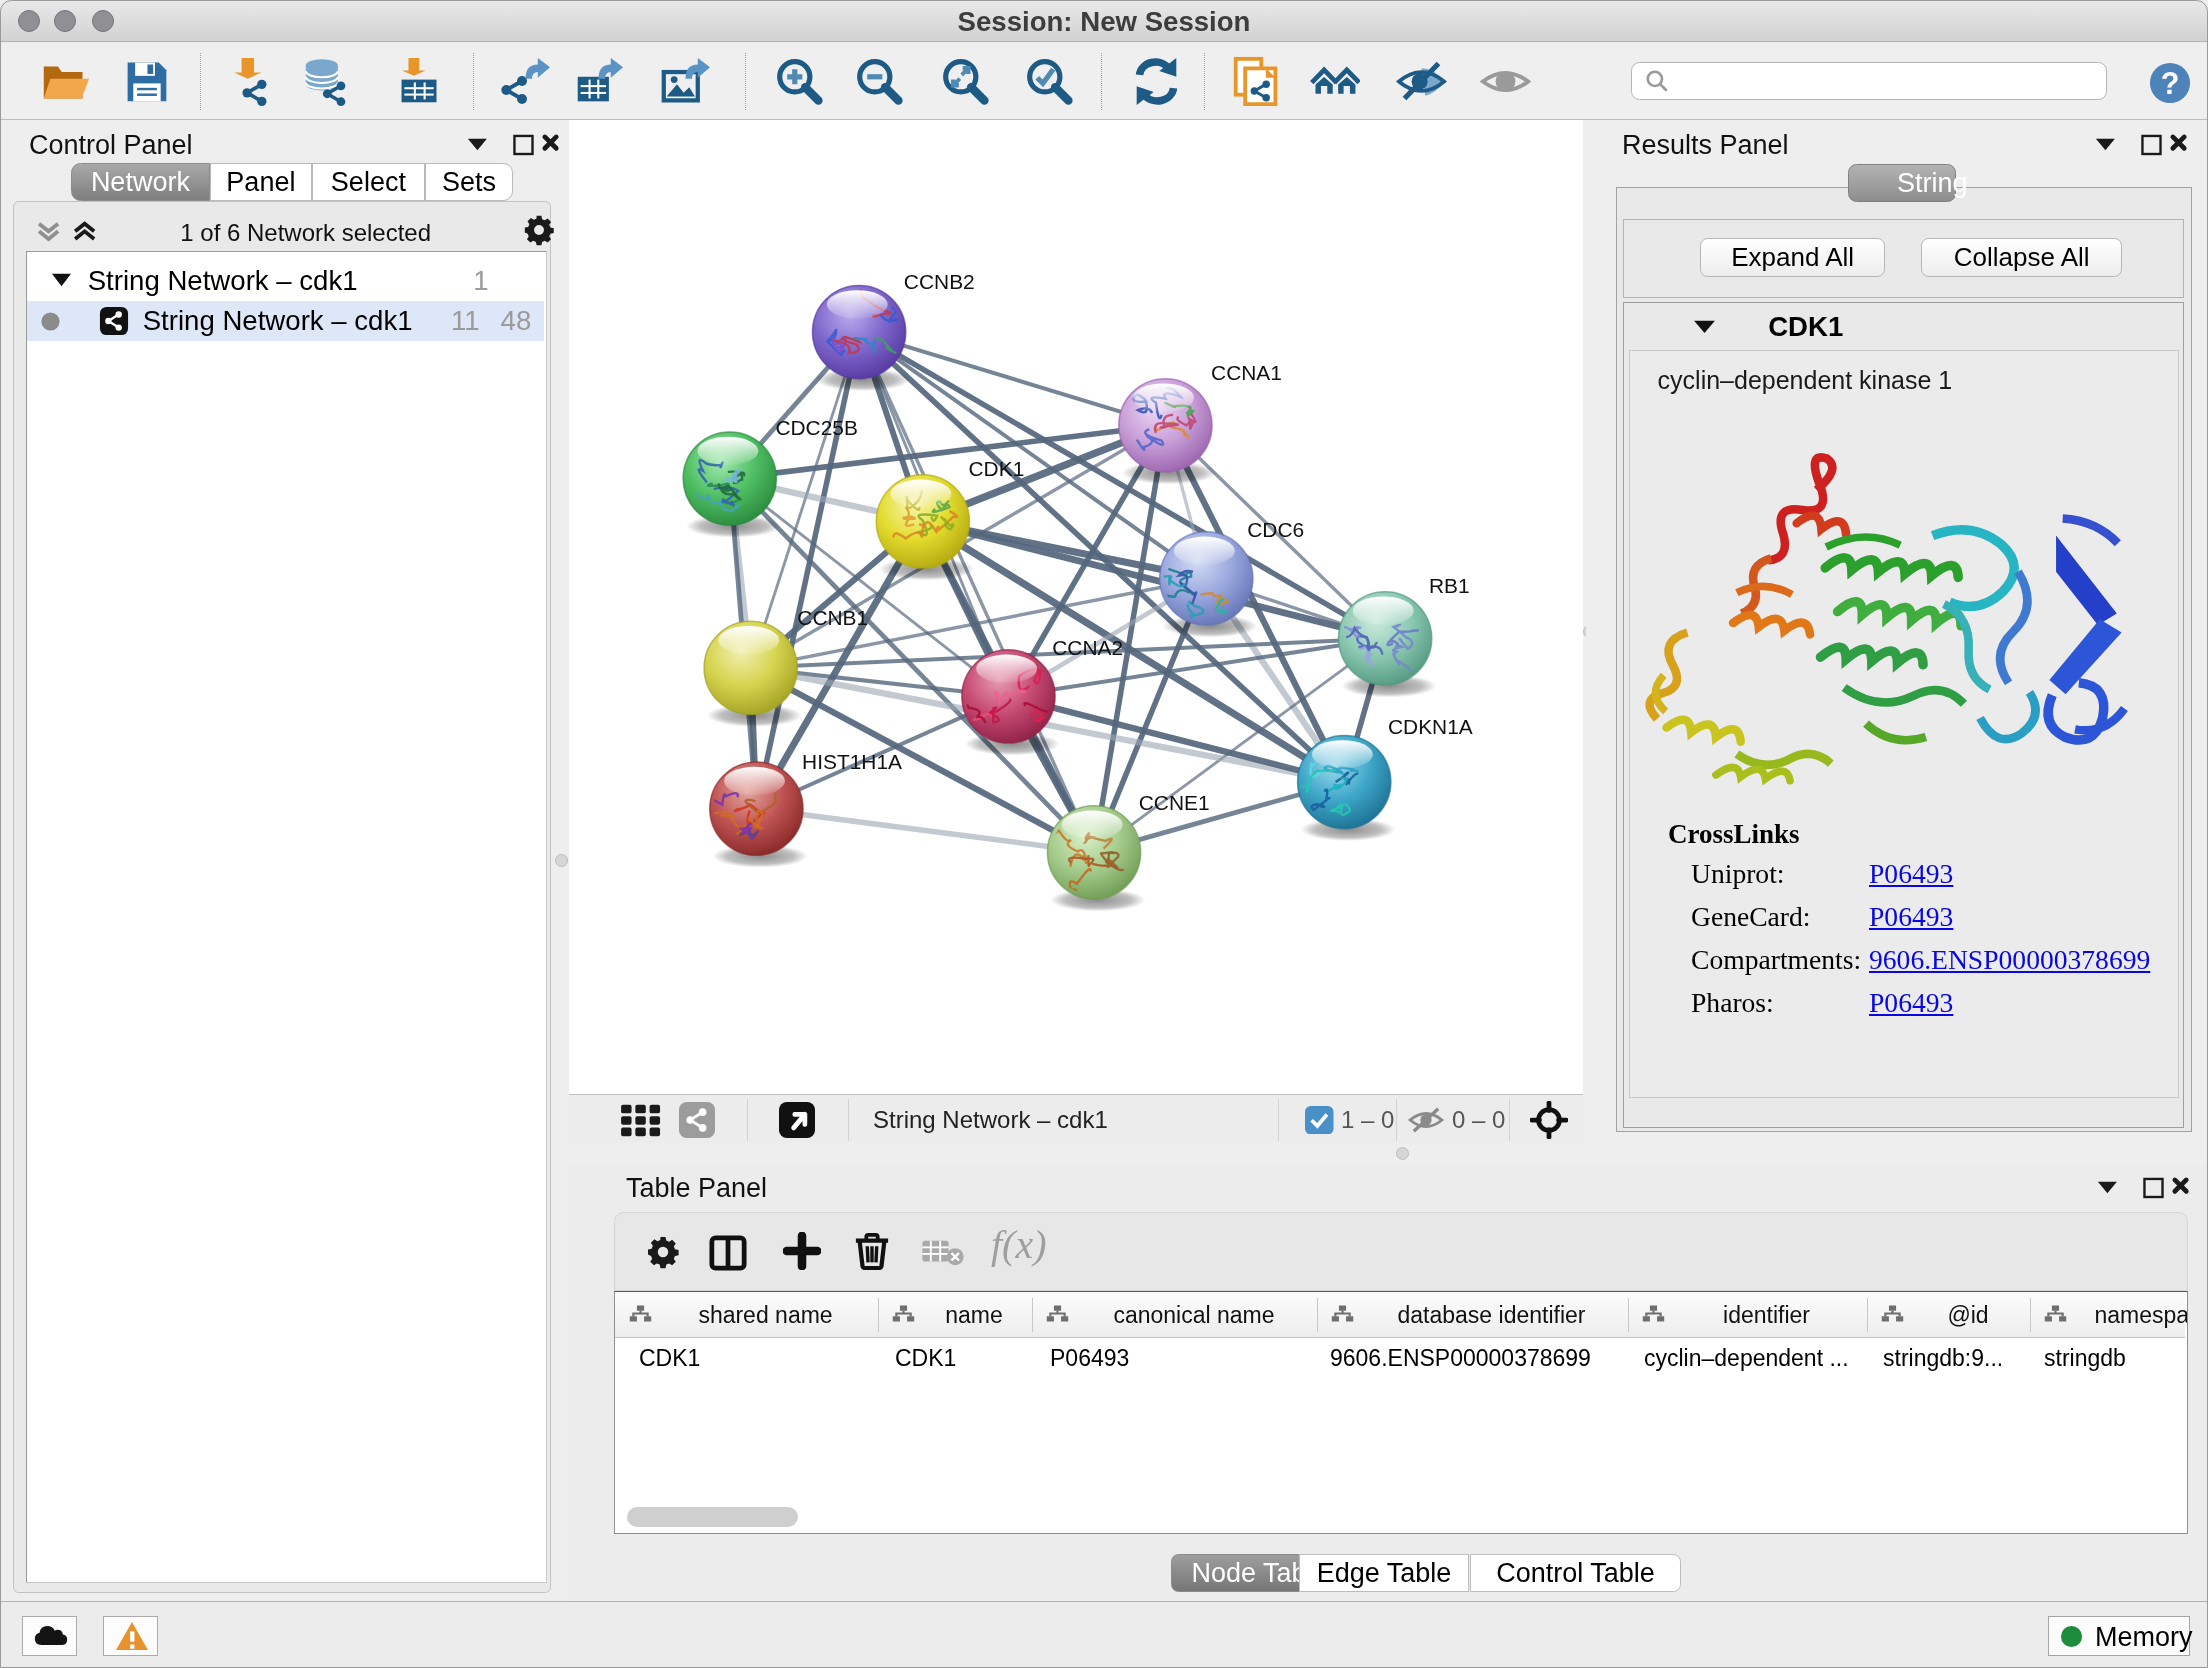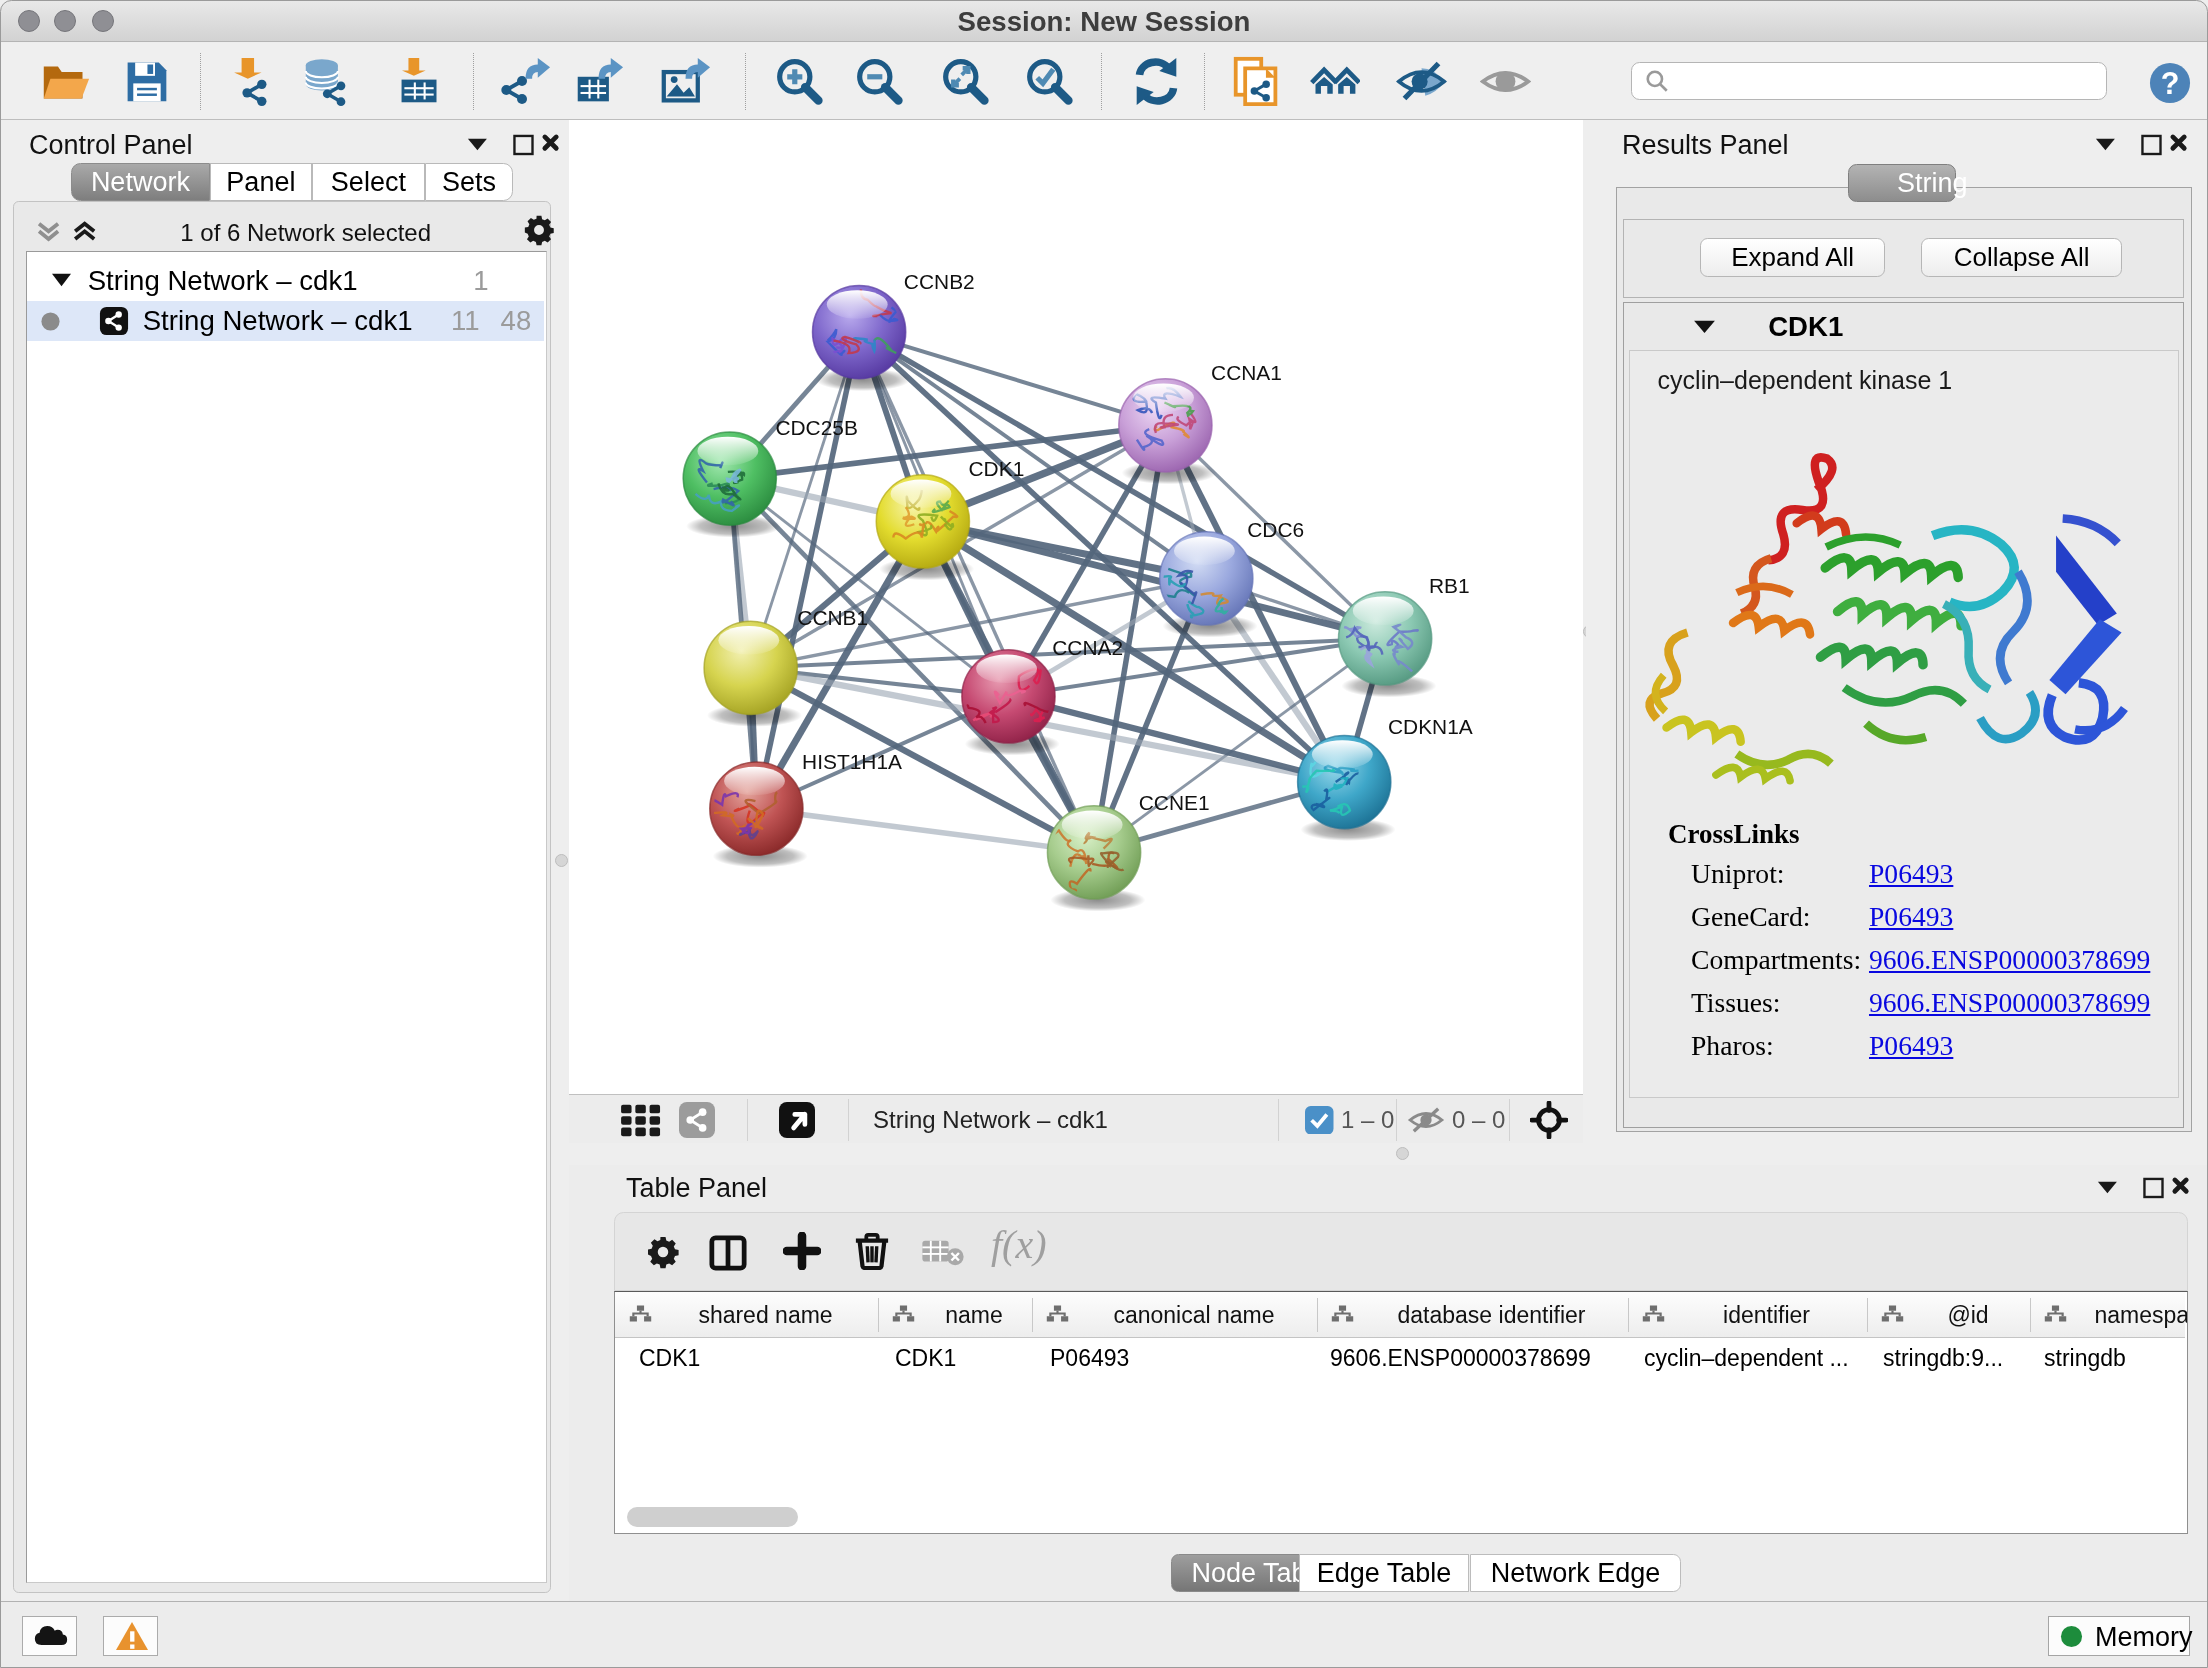--- a/index.html
+++ b/index.html
@@ -693,24 +693,20 @@
               </tr>
           <tr style="height:43px;">
                 <td>GeneCard:</td>
                 <td><a class="link" href="#">P06493</a></td>
               </tr>
           <tr style="height:43px;">
                 <td>Compartments:</td>
                 <td><a class="link" href="#">9606.ENSP00000378699</a></td>
               </tr>
           <tr style="height:43px;">
-                <td>Tissues:</td>
-                <td><a class="link" href="#">9606.ENSP00000378699</a></td>
-              </tr>
-          <tr style="height:43px;">
                 <td>Pharos:</td>
                 <td><a class="link" href="#">P06493</a></td>
               </tr>
         </tbody>
           </table>
       </div>
     </div>
   </div>
   <div id="stringtab">String</div>
 </div>
@@ -816,21 +812,21 @@
     <div class="tdv" style="left:280px;">CDK1</div>
     <div class="tdv" style="left:435px;">P06493</div>
     <div class="tdv" style="left:715px;">9606.ENSP00000378699</div>
     <div class="tdv" style="left:1029px;">cyclin–dependent ...</div>
     <div class="tdv" style="left:1268px;">stringdb:9...</div>
     <div class="tdv" style="left:1429px;">stringdb</div>
     <div id="hscroll"></div>
   </div>
   <div class="btab btabsel" style="left:554px;width:177px;border-radius:7.6px 0 0 7.6px;margin-left:48px;">Node Table</div>
   <div class="btab" style="left:730px;width:170px;">Edge Table</div>
-  <div class="btab" style="left:901px;width:211px;border-radius:0 7.6px 7.6px 0;">Network Edge</div>
+  <div class="btab" style="left:901px;width:211px;border-radius:0 7.6px 7.6px 0;">Control Table</div>
 </div>
 
 <div id="statusbar">
   <div class="sbtn" style="left:22px;width:55px;">
     <svg style="position:absolute;left:8.6px;top:4.8px" width="38" height="27" viewBox="0 0 40 28">
       <path fill="#141414" d="M10 24 Q3 24 3 17.5 Q3 12 8 11 Q9 4 16 4 Q22 4 24 9 Q25 8 27 8 Q32 8 32.5 13 Q37 13.5 37 18.5 Q37 24 31 24 Z"></path>
     </svg>
   </div>
   <div class="sbtn" style="left:103px;width:55px;">
     <svg style="position:absolute;left:9.5px;top:2.9px" width="36" height="32" viewBox="0 0 38 34">

